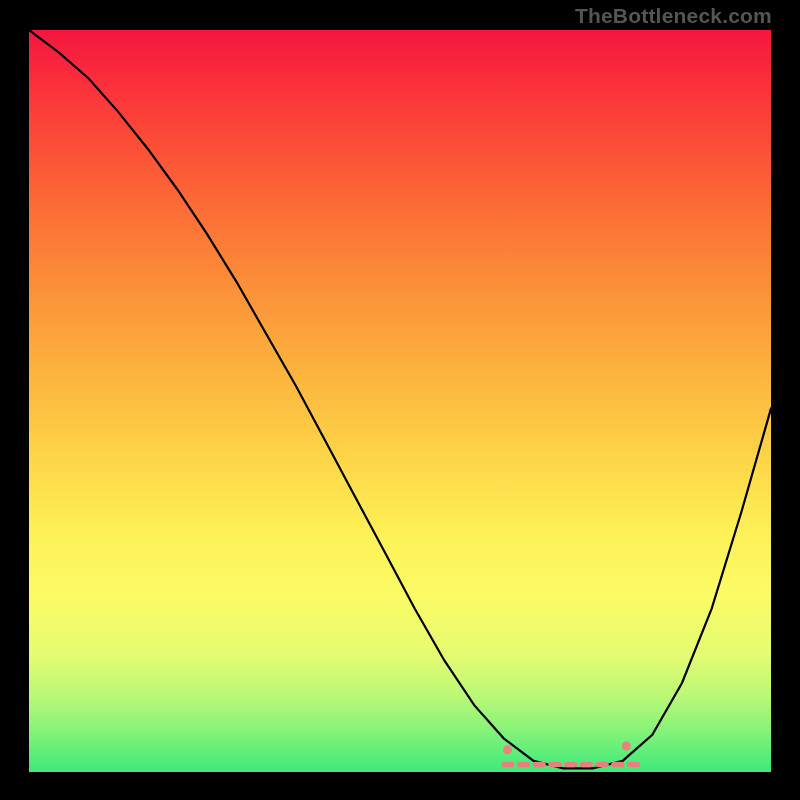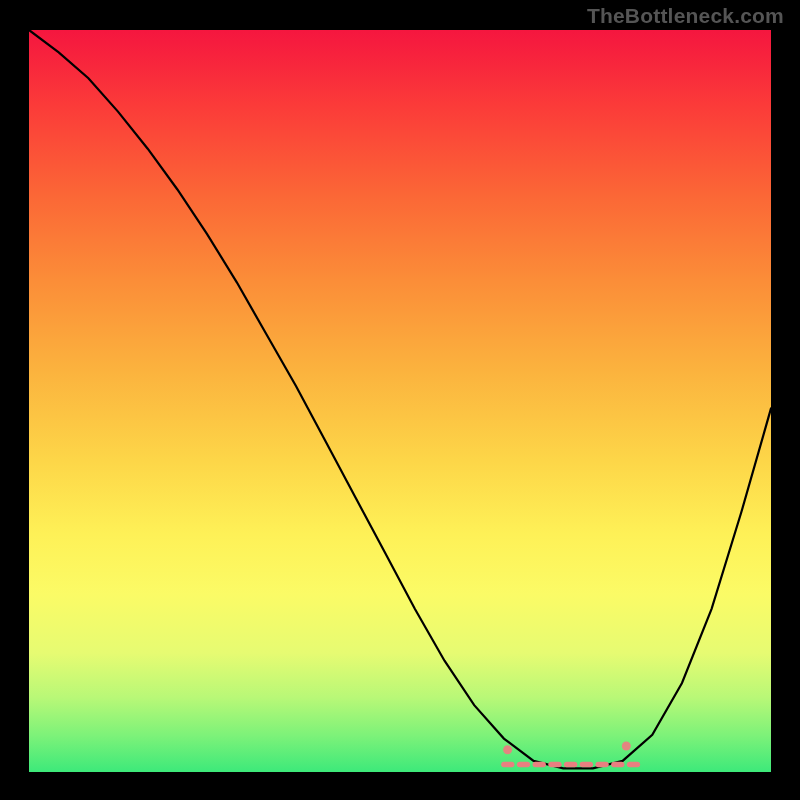--- a/index.html
+++ b/index.html
@@ -35,21 +35,21 @@
       #fbfb66 76%,
       #e6fb72 84%,
       #b8f877 90%,
       #7ef279 95%,
       #3de97a 100%
     );
   }
   .watermark {
     position: absolute;
     top: 4px;
-    right: 16px;
+    right: 28px;
     font-family: Arial, Helvetica, sans-serif;
     font-size: 21px;
     font-weight: 600;
     color: #555;
     letter-spacing: 0.2px;
   }
   svg.curve {
     position: absolute;
     left: 0;
     top: 0;

